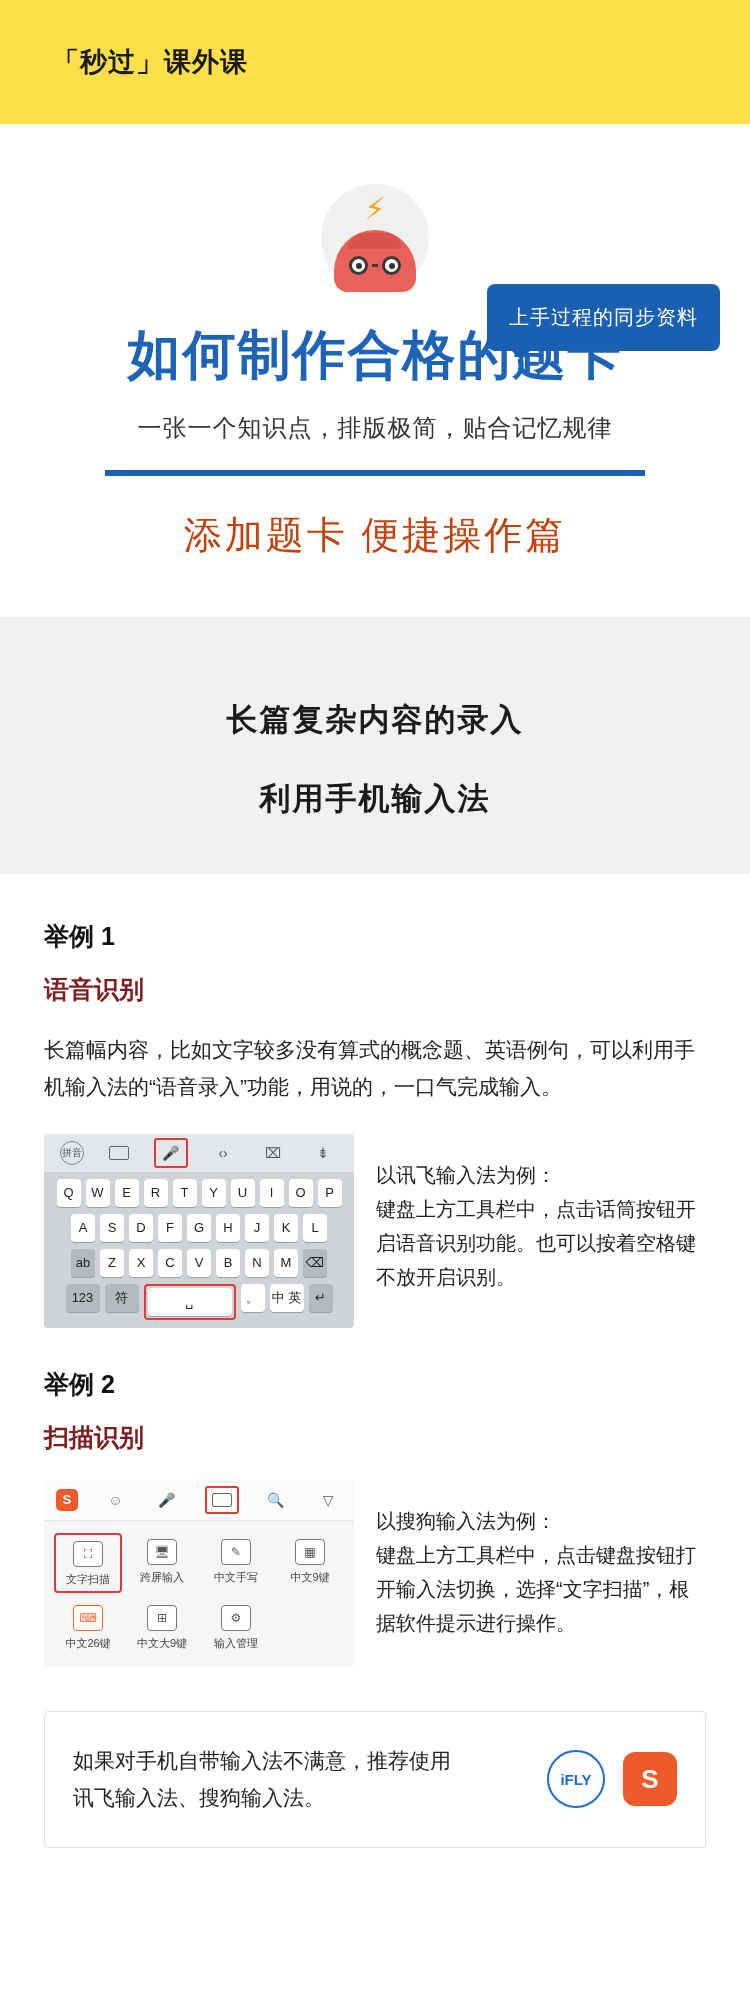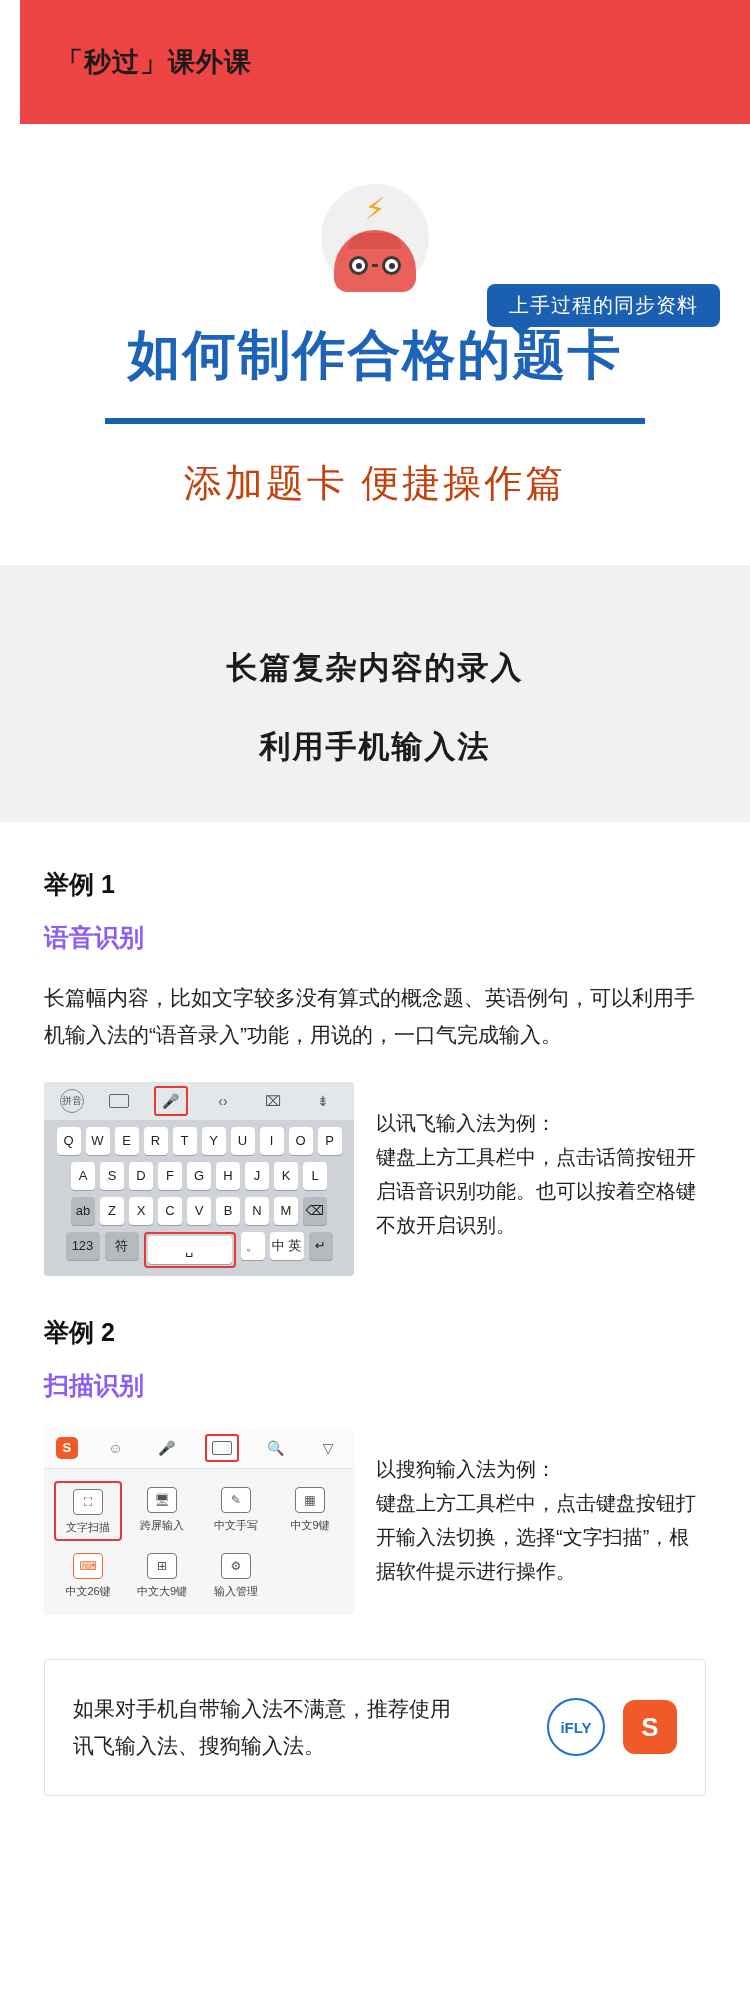--- a/index.html
+++ b/index.html
@@ -17,26 +17,25 @@
   }
   .page {
     width: 750px;
     height: 2000px;
     position: relative;
     background: #ffffff;
   }
   
   .topbar {
     height: 124px;
-    background: #ef4444;
-    display: flex;
-    align-items: center;
-    padding-left: 36px;
-    box-sizing: border-box;
-    margin-left: 20px;
+    background: #fde047;
+    display: flex;
+    align-items: center;
+    padding-left: 52px;
+    box-sizing: border-box;
   }
   .topbar-title {
     font-size: 27px;
     font-weight: bold;
     color: #1b1b1b;
     letter-spacing: 1px;
   }
   
   .hero {
     background: #ffffff;
@@ -115,21 +114,21 @@
     height: 3px;
     background: #3a3a3a;
   }
   .ribbon {
     position: absolute;
     right: 30px;
     top: 160px;
     background: #1b5fb0;
     color: #fff;
     font-size: 20px;
-    padding: 8px 22px;
+    padding: 20px 22px;
     border-radius: 8px;
     letter-spacing: 1px;
   }
   .ribbon::after {
     content: "";
     position: absolute;
     left: 24px;
     bottom: -9px;
     border-left: 10px solid transparent;
     border-right: 10px solid transparent;
@@ -180,21 +179,21 @@
   }
   .ex-title {
     font-size: 25px;
     font-weight: bold;
     color: #111;
     margin-bottom: 20px;
   }
   .ex-sub {
     font-size: 25px;
     font-weight: bold;
-    color: #8b5cf6;
+    color: #7f1d1d;
     margin-bottom: 26px;
   }
   .para {
     font-size: 21px;
     line-height: 1.75;
     color: #222;
     margin-bottom: 28px;
   }
   .two-col {
     display: flex;
@@ -420,20 +419,21 @@
         <div class="hair"></div>
         <div class="glasses">
           <div class="lens"></div>
           <div class="bridge"></div>
           <div class="lens"></div>
         </div>
       </div>
     </div>
     <div class="ribbon">上手过程的同步资料</div>
     <div class="hero-title">如何制作合格的题卡</div>
+    <div class="hero-sub">一张一个知识点，排版极简，贴合记忆规律</div>
     <div class="hero-rule"></div>
     <div class="hero-section">添加题卡 便捷操作篇</div>
   </div>
 
   <div class="band">
     <div class="band-line">长篇复杂内容的录入</div>
     <div class="band-line">利用手机输入法</div>
   </div>
 
   <div class="content">

